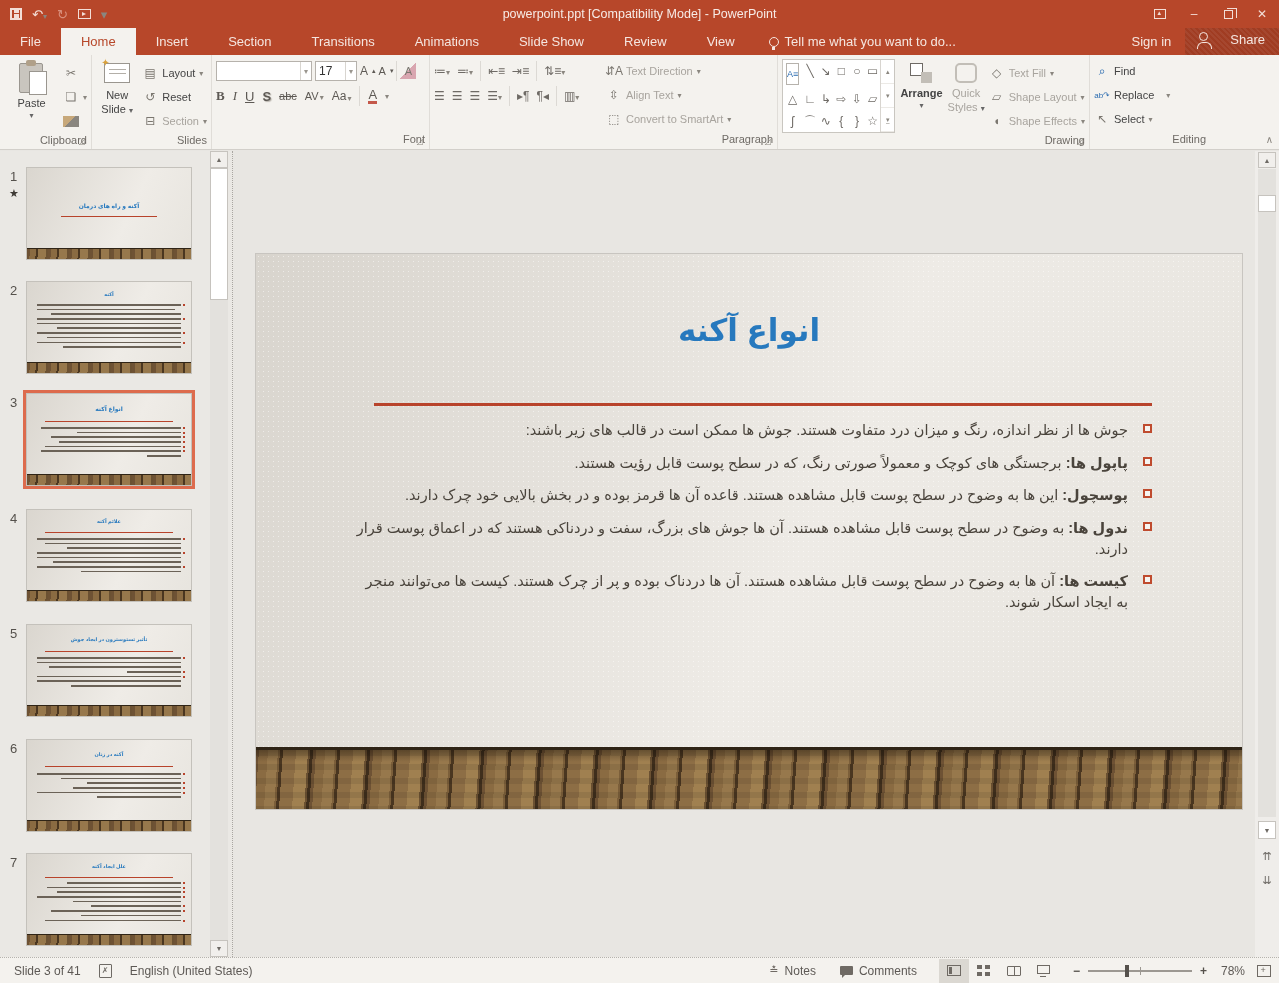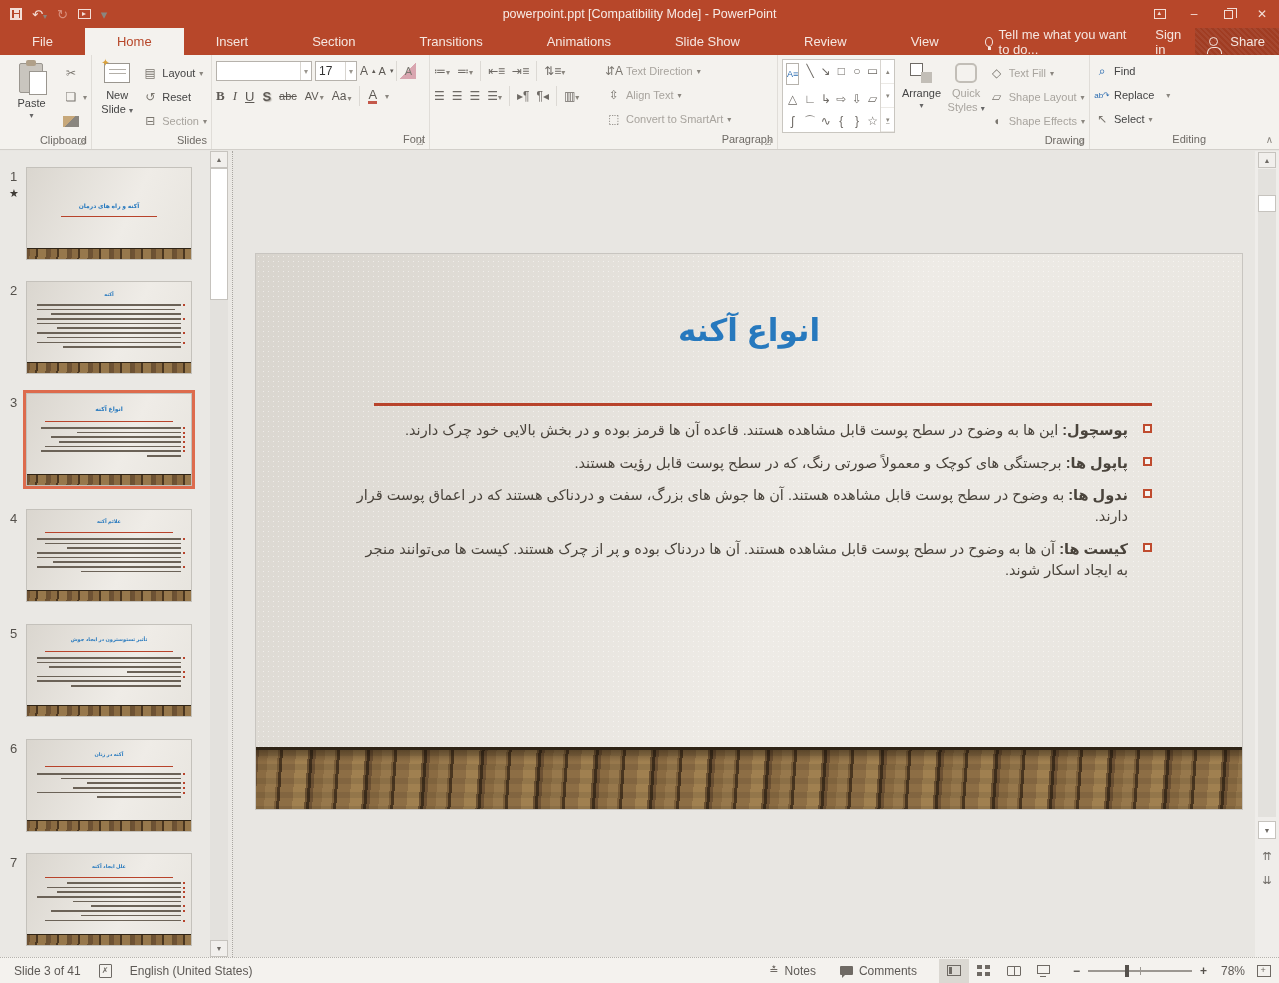--- a/index.html
+++ b/index.html
@@ -19,28 +19,28 @@
   .title-text { position:absolute; left:50%; transform:translateX(-50%); color:#f7ebe6; font-size:12.5px; white-space:nowrap; }
   .winbtns { position:absolute; right:0; top:0; height:28px; display:flex; align-items:center; }
   .winbtn { width:34px; height:28px; display:flex; align-items:center; justify-content:center; color:#f3ded7; font-size:12px; }
   .icon-restore { width:9px; height:9px; border:1px solid #f3ded7; position:relative; }
   .icon-restore::before { content:""; position:absolute; left:2px; top:-3px; width:9px; height:9px; border:1px solid #f3ded7; border-left:none; border-bottom:none; }
   .icon-ribbonopts { width:12px; height:10px; border:1px solid #f3ded7; position:relative; }
   .icon-ribbonopts::after { content:"▴"; position:absolute; font-size:7px; left:2.5px; top:-1px; }
 
   
   .tabrow { position:absolute; top:28px; left:0; right:0; height:27px; background:#b7472a; display:flex; align-items:stretch; color:#f5e6e0; font-size:13px; }
-  .tab { padding:0 32px; display:flex; align-items:center; cursor:default; white-space:nowrap; }
+  .tab { padding:0 20px; display:flex; align-items:center; cursor:default; white-space:nowrap; }
   .tab.active { background:#f4f2ee; color:#b7472a; }
   .tellme { display:flex; align-items:center; gap:6px; padding:0 14px; color:#f5e6e0; }
   .bulb { width:10px; height:10px; border:1.5px solid #f5e6e0; border-radius:50%; position:relative; }
   .bulb::after { content:""; position:absolute; left:2.5px; top:9px; width:3px; height:3px; background:#f5e6e0; }
   .tab-right { margin-left:auto; display:flex; align-items:stretch; }
   .signin { display:flex; align-items:center; padding:0 14px; }
-  .share { display:flex; align-items:center; gap:12px; padding:12px 14px; background:#a03c22;
+  .share { display:flex; gap:22px; padding:4px 14px; background:#a03c22;
            background-image:repeating-linear-gradient(45deg, rgba(255,255,255,.06) 0 2px, transparent 2px 4px); }
   .person { width:9px; height:9px; border:1.5px solid #f5e6e0; border-radius:50%; position:relative; }
   .person::after { content:""; position:absolute; left:-3px; top:9px; width:13px; height:6px; border:1.5px solid #f5e6e0; border-bottom:none; border-radius:6px 6px 0 0; }
 
   
   .ribbon { position:absolute; top:55px; left:0; right:0; height:95px; background:#f4f2ee; border-bottom:1px solid #d2cfca; display:flex; }
   .grp { display:flex; flex-direction:column; padding:4px 4px 0 4px; border-right:1px solid #e0ddd8; position:relative; }
   .grp-body { flex:1; display:flex; align-items:flex-start; gap:4px; }
   .grp-label { height:17px; text-align:right; color:#6e6a65; font-size:11px; position:relative; line-height:15px; }
   .launcher { position:absolute; right:2px; bottom:3px; color:#8a867f; font-size:8px; line-height:8px; }
@@ -366,21 +366,21 @@
           <span class="sg-cell">{</span>
           <span class="sg-cell">}</span>
           <span class="sg-cell">☆</span>
         </div>
         <div class="sg-scroll">
           <span>▴</span>
           <span>▾</span>
           <span>▾̲</span>
         </div>
       </div>
-      <div class="bigbtn" style="width:50px;">
+      <div class="bigbtn" style="width:50px;font-weight:bold;">
         <span class="icon-arrange"></span>
         <span>Arrange</span>
         <span class="dd">▾</span>
       </div>
       <div class="bigbtn dis" style="width:42px;">
         <span class="icon-quick"></span>
         <span>Quick</span>
         <span><span>Styles</span> <span class="dd">▾</span></span>
       </div>
       <div class="smallcol">
@@ -561,22 +561,23 @@
       <span class="ts-track"></span>
       <span class="ts-down">▼</span>
     </div>
   </div>
 
   <div class="main">
     <div class="slide">
       <div class="slide-title">انواع آکنه</div>
       <div class="slide-rule"></div>
       <ul class="slide-body">
+        <li><span class="sq"></span><b></b><span>جوش ها از نظر اندازه، رنگ و میزان درد متفاوت هستند. جوش ها ممکن است در قالب های زیر باشند:</span></li>
+        <li><span class="sq"></span><b>پاپول ها:</b><span> برجستگی های کوچک و معمولاً صورتی رنگ، که در سطح پوست قابل رؤیت هستند.</span></li>
         <li><span class="sq"></span><b>پوسچول:</b><span> این ها به وضوح در سطح پوست قابل مشاهده هستند. قاعده آن ها قرمز بوده و در بخش بالایی خود چرک دارند.</span></li>
-        <li><span class="sq"></span><b>پاپول ها:</b><span> برجستگی های کوچک و معمولاً صورتی رنگ، که در سطح پوست قابل رؤیت هستند.</span></li>
         <li><span class="sq"></span><b>ندول ها:</b><span> به وضوح در سطح پوست قابل مشاهده هستند. آن ها جوش های بزرگ، سفت و دردناکی هستند که در اعماق پوست قرار دارند.</span></li>
         <li><span class="sq"></span><b>کیست ها:</b><span> آن ها به وضوح در سطح پوست قابل مشاهده هستند. آن ها دردناک بوده و پر از چرک هستند. کیست ها می‌توانند منجر به ایجاد اسکار شوند.</span></li>
       </ul>
       <div class="wood"></div>
     </div>
   </div>
 
   <div class="vscroll">
     <span class="vs-up">▲</span>
     <span class="vs-track"></span>

